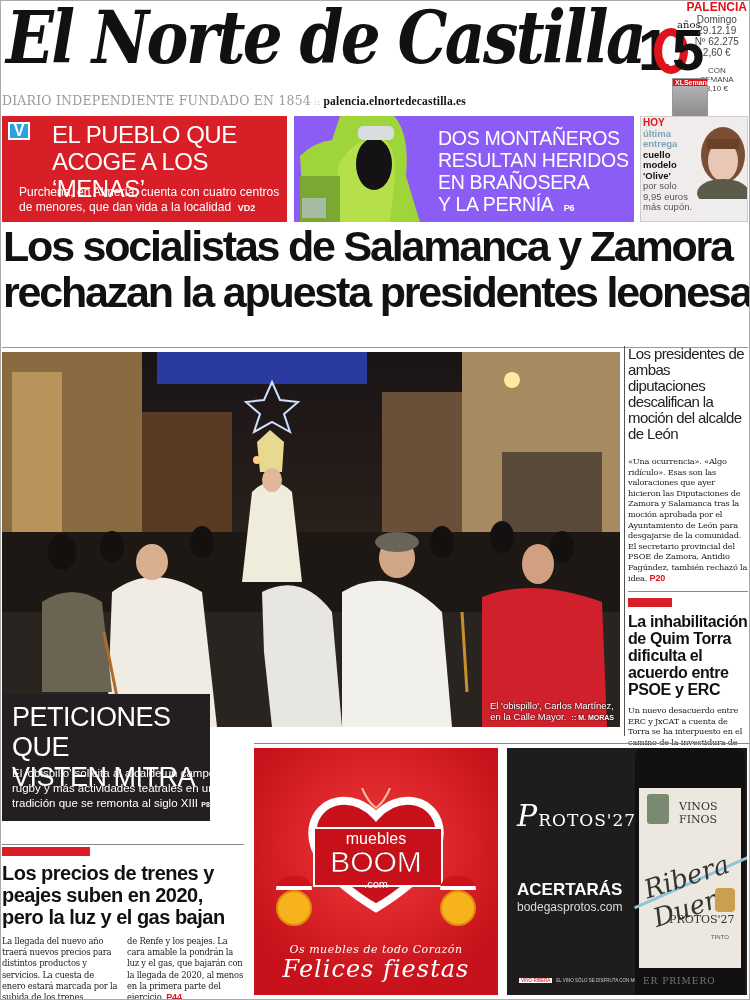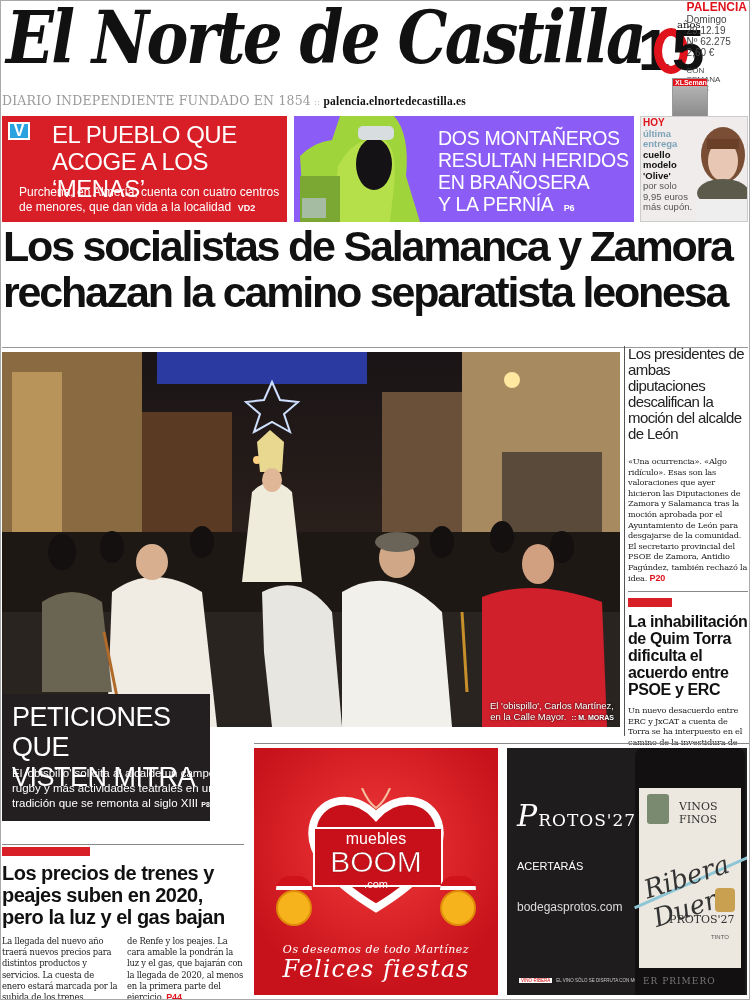--- a/index.html
+++ b/index.html
@@ -8,21 +8,21 @@
   .abs { position: absolute; }
 
   
   #masthead { left: 0; top: 0; width: 750px; height: 115px; }
   #mast-title { left: 6px; top: -6px; font-family: "DejaVu Serif", serif; font-weight: bold; font-size: 73px; letter-spacing: -3px; color: #111; white-space: nowrap; transform: scaleX(0.86); transform-origin: left top; font-style: italic; }
   #anniv { left: 638px; top: 20px; width: 64px; height: 56px; }
   #anniv .one { position: absolute; left: 0; top: -4px; font-family: "Liberation Sans", sans-serif; font-weight: bold; font-size: 58px; color: #111; }
   #anniv .six { position: absolute; left: 16px; top: 8px; width: 34px; height: 46px; border: 8px solid #e0121b; border-radius: 50%; }
   #anniv .five { position: absolute; left: 34px; top: -4px; font-weight: bold; font-size: 58px; color: #111; }
   #anniv .anos { position: absolute; left: 38px; top: -1px; font-family: "DejaVu Serif", serif; font-size: 10px; background: #fff; padding: 0 1px; color: #111; }
-  #edition { right: 3px; top: 1px; text-align: left; font-size: 10px; line-height: 11px; color: #444; }
+  #edition { right: 3px; top: 1px; text-align: center; font-size: 10px; line-height: 11px; color: #444; }
   #edition .city { color: #e0121b; font-weight: bold; font-size: 12px; line-height: 13px; }
   #edition .semana { margin-top: 8px; font-size: 8px; line-height: 9px; }
   #semanal-thumb { left: 672px; top: 78px; width: 36px; height: 40px; background: linear-gradient(#bcbcbc, #8a8a8a); border: 1px solid #999; }
   #semanal-thumb span { display: block; background: #e0121b; color: #fff; font-size: 7px; font-weight: bold; padding: 0 2px; }
   #tagline { left: 2px; top: 93px; font-family: "DejaVu Serif", serif; font-size: 12.5px; color: #9a9a9a; white-space: nowrap; letter-spacing: 0.2px; }
   #tagline .sep { color: #bbb; margin: 0 3px; font-size: 9px; }
   #tagline .url { font-family: Liberation Serif, serif; font-weight: bold; color: #111; font-size: 11.5px; }
 
   
   #banner-red { left: 2px; top: 116px; width: 285px; height: 106px; background: #d81e27; color: #fff; }
@@ -83,21 +83,21 @@
   #ad-boom { left: 254px; top: 748px; width: 244px; height: 247px; background: radial-gradient(circle at 50% 40%, #f03a3a, #c8121b 75%); overflow: hidden; }
   #ad-protos { left: 507px; top: 748px; width: 240px; height: 247px; background: #1e1c1d; overflow: hidden; color: #fff; }
   .boom-heart { left: 52px; top: 40px; width: 140px; height: 125px; }
   .boom-text { left: 0; width: 244px; text-align: center; color: #fff; }
   #boom-wish { top: 195px; font-family: "DejaVu Serif", serif; font-style: italic; font-size: 11px; letter-spacing: 0.5px; }
   #boom-felices { top: 207px; font-family: "DejaVu Serif", serif; font-style: italic; font-size: 24px; letter-spacing: 1px; }
   .emoji { width: 36px; height: 36px; border-radius: 50%; background: #f7b31b; border: 2px solid #e08a0a; }
   .santa { width: 36px; height: 14px; background: #d0121b; border-bottom: 4px solid #fff; border-radius: 18px 18px 0 0; }
   #protos-logo { left: 10px; top: 50px; font-family: "DejaVu Serif", serif; font-size: 17px; letter-spacing: 1px; color: #fff; }
   #protos-logo .big { font-size: 30px; font-style: italic; }
-  #protos-acertaras { left: 10px; top: 112px; font-weight: normal; font-size: 11px; }
+  #protos-acertaras { left: 10px; top: 132px; font-weight: bold; font-size: 17px; }
   #protos-url { left: 10px; top: 152px; font-size: 12px; color: #ddd; }
   #protos-fine { left: 12px; top: 230px; font-size: 4.5px; line-height: 5px; color: #ccc; }
   #protos-fine .tag { display:inline-block; background:#fff; color:#c00; padding:0 2px; margin-right:4px; }
   #bottle { left: 128px; top: 0; width: 110px; height: 247px; background: #121011; border-radius: 8px 8px 0 0; }
   #label { left: 4px; top: 40px; width: 102px; height: 180px; background: #ece8df; }
   #label .l1 { position:absolute; left:40px; top:12px; font-family:"DejaVu Serif",serif; font-size:11px; color:#333; }
   #label .l2 { position:absolute; left:8px; top:72px; font-family:"DejaVu Serif",serif; font-style:italic; font-size:26px; color:#333; transform: rotate(-18deg); }
   #label .l3 { position:absolute; left:30px; top:125px; font-family:"DejaVu Serif",serif; font-size:11px; color:#333; }
   #label .l4 { position:absolute; left:72px; top:146px; font-size:6px; color:#555; }
   #label .stripe { position:absolute; left:-10px; top:92px; width:130px; height:3px; background:#8fc6d5; transform: rotate(-24deg); }
@@ -189,21 +189,21 @@
     <div class="bold">modelo</div>
     <div class="bold">'Olive'</div>
     <div class="light">por solo</div>
     <div class="light">9,95 euros</div>
     <div class="light">más cupón.</div>
   </div>
 </div>
 
 <div id="main-headline" class="abs">
   <div>Los socialistas de Salamanca y Zamora</div>
-  <div>rechazan la camino separatista leonesa</div>
+  <div>rechazan la apuesta presidentes leonesa</div>
 </div>
 <div class="abs rule" style="left:2px; top:347px; width:746px;"></div>
 
 <div id="main-photo" class="abs">
   <svg width="618" height="375" viewBox="0 0 618 375">
     <defs>
       <linearGradient id="sky" x1="0" y1="0" x2="0" y2="1">
         <stop offset="0" stop-color="#1a1416"></stop>
           <stop offset="1" stop-color="#3a2c20"></stop>
       </linearGradient>
@@ -292,21 +292,21 @@
     <text x="70" y="100" font-family="Liberation Sans, sans-serif" font-size="11" fill="#fff" text-anchor="middle">.com</text>
   </svg>
   <div class="abs" style="left:22px; top:128px;">
     <div class="santa"></div>
       <div class="emoji"></div>
   </div>
   <div class="abs" style="left:186px; top:128px;">
     <div class="santa"></div>
       <div class="emoji"></div>
   </div>
-  <div id="boom-wish" class="abs boom-text">Os deseamos de todo Martínez</div>
+  <div id="boom-wish" class="abs boom-text">Os muebles de todo Corazón</div>
   <div id="boom-felices" class="abs boom-text">Felices fiestas</div>
 </div>
 
 <div id="ad-protos" class="abs">
   <div id="protos-logo" class="abs"><span class="big">P</span><span>ROTOS'27</span></div>
   <div id="protos-acertaras" class="abs">ACERTARÁS</div>
   <div id="protos-url" class="abs">bodegasprotos.com</div>
   <div id="protos-fine" class="abs"><span class="tag">VINO·RIBERA</span><span>EL VINO SÓLO SE DISFRUTA CON MODERACIÓN</span></div>
   <div id="bottle" class="abs">
     <div id="label" class="abs">

